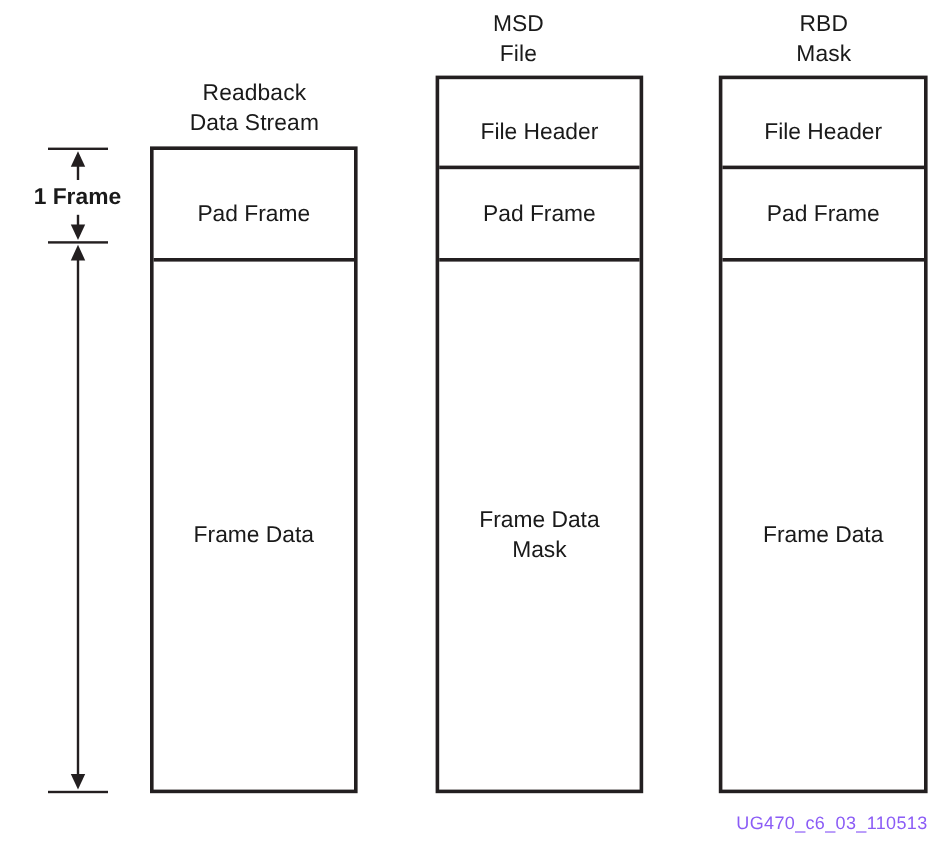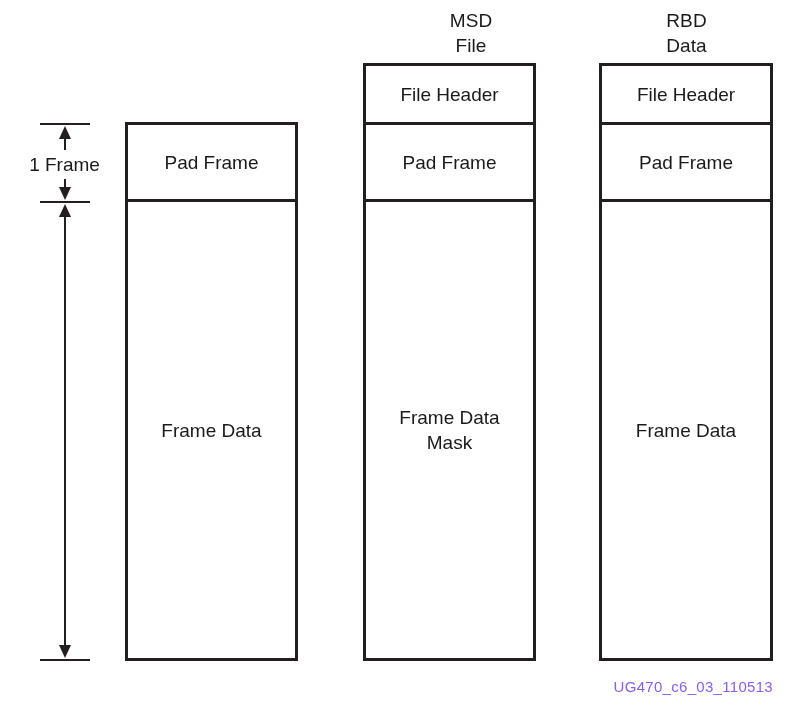--- a/index.html
+++ b/index.html
@@ -41,20 +41,21 @@
     left: 0;
     right: 0;
     display: flex;
     align-items: center;
     justify-content: center;
     text-align: center;
     font-size: 19px;
     line-height: 25px;
     color: #1a1a1a;
     white-space: pre-line;
+    margin-top: 16px;
   }
   .cell.divider-bottom {
     border-bottom: 3px solid #231f20;
   }
 
   
   .tick {
     position: absolute;
     height: 0;
     border-top: 2px solid #231f20;
@@ -76,20 +77,21 @@
 
   .dim-label {
     position: absolute;
     text-align: center;
     font-size: 19px;
     line-height: 25px;
     color: #1a1a1a;
     white-space: pre-line;
     background: #ffffff;
     padding: 2px 0;
+    font-weight: bold;
   }
 
   
   .caption {
     position: absolute;
     font-size: 15px;
     letter-spacing: 0.3px;
     color: #8b5cf6;
     text-align: right;
     font-family: "Liberation Sans", sans-serif;
@@ -108,38 +110,40 @@
 
   <div class="arrowhead arrow-up" style="left:59px; top:126px;"></div>
   <div class="vline" style="left:64px; top:132px; height:62px;"></div>
   <div class="arrowhead arrow-down" style="left:59px; top:187px;"></div>
   <div class="dim-label" style="left:8px; top:150px; width:113px;">1 Frame</div>
 
   <div class="arrowhead arrow-up" style="left:59px; top:204px;"></div>
   <div class="vline" style="left:64px; top:210px; height:442px;"></div>
   <div class="arrowhead arrow-down" style="left:59px; top:645px;"></div>
 
+  <div class="col-header" style="left:126px; top:65px; width:172px;">Readback
+Data Stream</div>
 
   <div class="stack" style="left:125px; top:122px; width:173px; height:539px;">
     <div class="cell divider-bottom" style="top:0px; height:77px;">Pad Frame</div>
     <div class="cell" style="top:77px; height:456px;">Frame Data</div>
   </div>
 
-  <div class="col-header" style="left:385px; top:8px; width:172px;">MSD
+  <div class="col-header" style="left:346px; top:8px; width:172px;">MSD
 File</div>
 
   <div class="stack" style="left:363px; top:63px; width:173px; height:598px;">
     <div class="cell divider-bottom" style="top:0px; height:59px;">File Header</div>
     <div class="cell divider-bottom" style="top:59px; height:77px;">Pad Frame</div>
     <div class="cell" style="top:136px; height:456px;">Frame Data
 Mask</div>
   </div>
 
   <div class="col-header" style="left:600px; top:8px; width:173px;">RBD
-Data</div>
+Mask</div>
 
   <div class="stack" style="left:599px; top:63px; width:174px; height:598px;">
     <div class="cell divider-bottom" style="top:0px; height:59px;">File Header</div>
     <div class="cell divider-bottom" style="top:59px; height:77px;">Pad Frame</div>
     <div class="cell" style="top:136px; height:456px;">Frame Data</div>
   </div>
 
   <div class="caption" style="left:553px; top:678px; width:220px;">UG470_c6_03_110513</div>
 
 </div>

